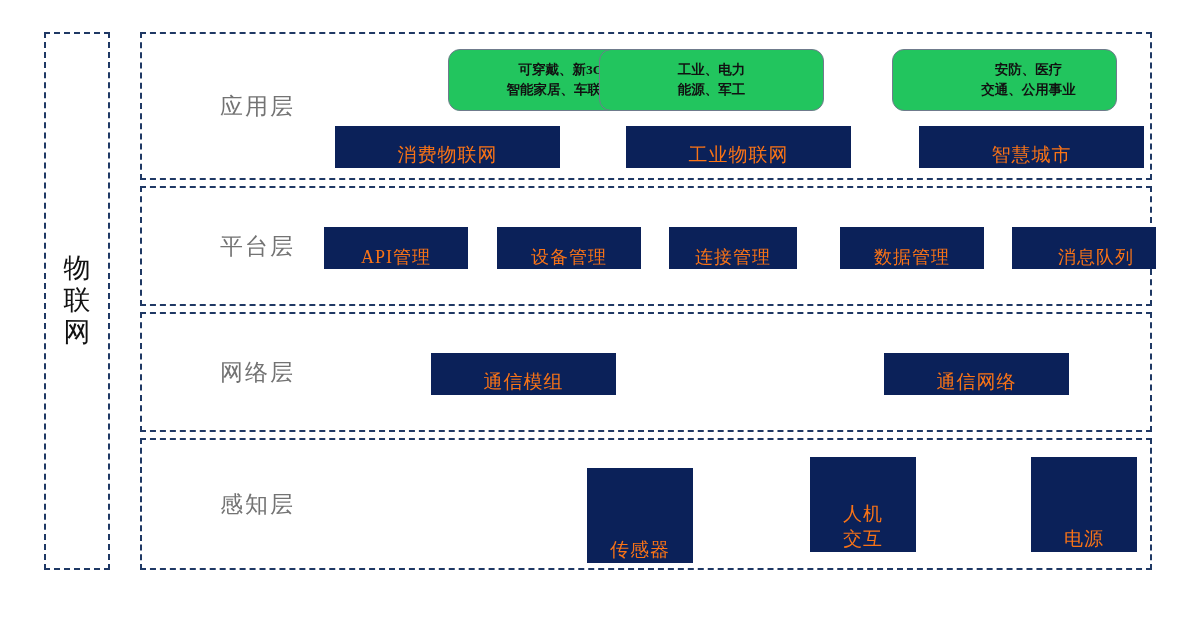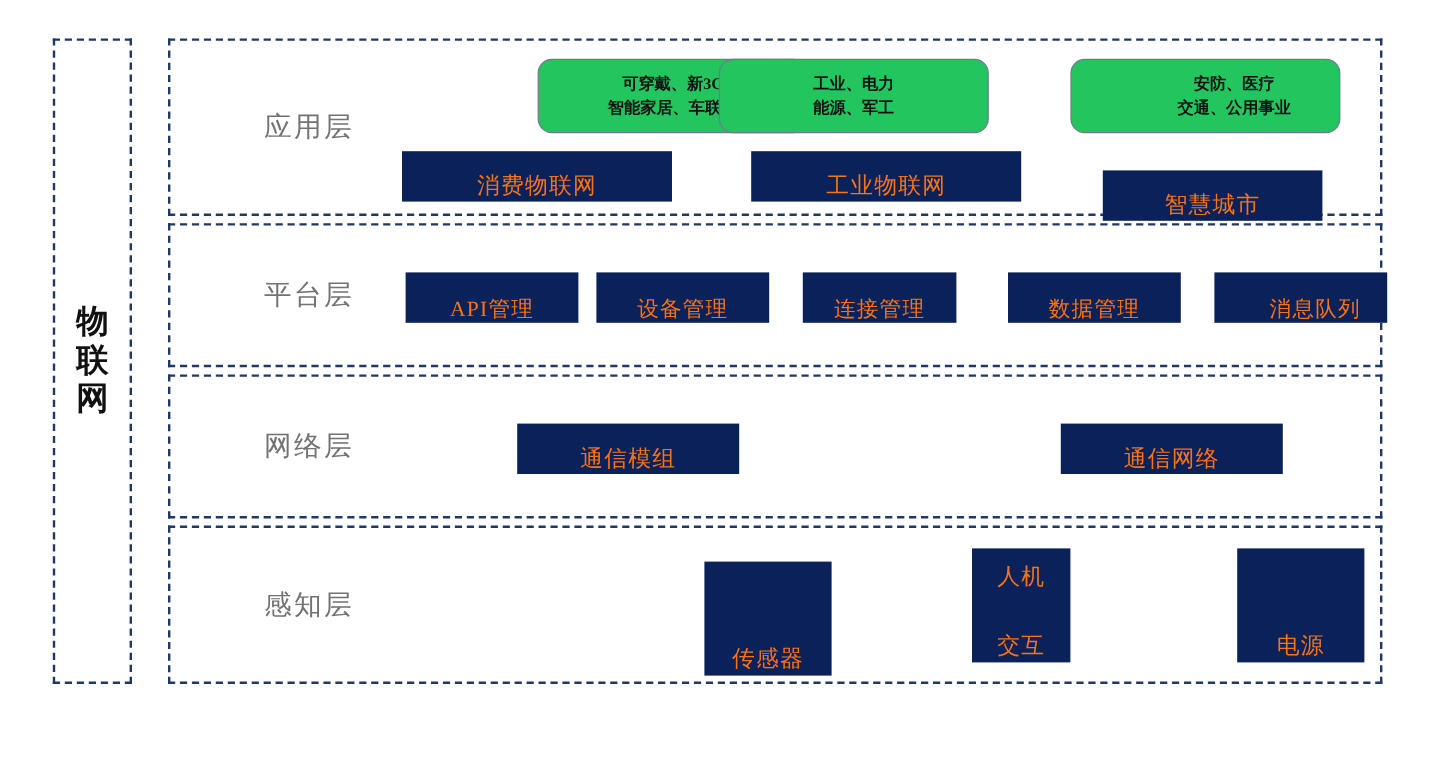--- a/index.html
+++ b/index.html
@@ -27,21 +27,20 @@
     position: absolute;
     left: 44px;
     top: 32px;
     width: 66px;
     height: 538px;
     border: 2px dashed #1f3864;
     box-sizing: border-box;
     display: flex;
     align-items: center;
     justify-content: center;
-    font-weight: bold;
   }
   .iot-rail-label {
     font-size: 27px;
     line-height: 1.18;
     color: #111111;
     text-align: center;
     letter-spacing: 1px;
     font-family: "Liberation Serif", "DejaVu Serif", serif;
     width: 1em;
     word-break: break-all;
@@ -141,29 +140,29 @@
       <span>安防、医疗</span>
       <span>交通、公用事业</span>
     </div>
 
     <div class="blk blk-app" style="left:166px; top:92px; width:225px;">
       <span>消费物联网</span>
     </div>
     <div class="blk blk-app" style="left:457px; top:92px; width:225px;">
       <span>工业物联网</span>
     </div>
-    <div class="blk blk-app" style="left:750px; top:108px; width:183px;">
+    <div class="blk blk-app" style="left:750px; top:92px; width:225px;">
       <span>智慧城市</span>
     </div>
   </div>
 
   <div class="layer" id="layer-platform">
     <div class="layer-label">平台层</div>
 
-    <div class="blk blk-plat" style="left:169px; top:39px; width:144px;">
+    <div class="blk blk-plat" style="left:155px; top:39px; width:144px;">
       <span>API管理</span>
     </div>
     <div class="blk blk-plat" style="left:328px; top:39px; width:144px;">
       <span>设备管理</span>
     </div>
     <div class="blk blk-plat" style="left:500px; top:39px; width:128px;">
       <span>连接管理</span>
     </div>
     <div class="blk blk-plat" style="left:671px; top:39px; width:144px;">
       <span>数据管理</span>
@@ -183,21 +182,21 @@
       <span>通信网络</span>
     </div>
   </div>
 
   <div class="layer" id="layer-perception">
     <div class="layer-label">感知层</div>
 
     <div class="blk blk-perc" style="left:418px; top:28px; width:106px;">
       <span>传感器</span>
     </div>
-    <div class="blk blk-perc" style="left:641px; top:17px; width:82px;gap:32px;">
+    <div class="blk blk-perc" style="left:641px; top:17px; width:106px;">
       <span>人机</span>
       <span>交互</span>
     </div>
     <div class="blk blk-perc" style="left:862px; top:17px; width:106px;">
       <span>电源</span>
     </div>
   </div>
 
 </div>
 

